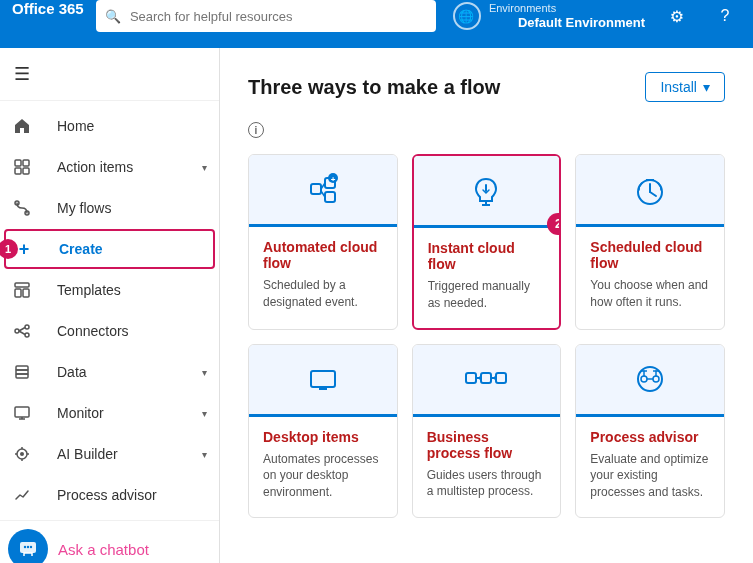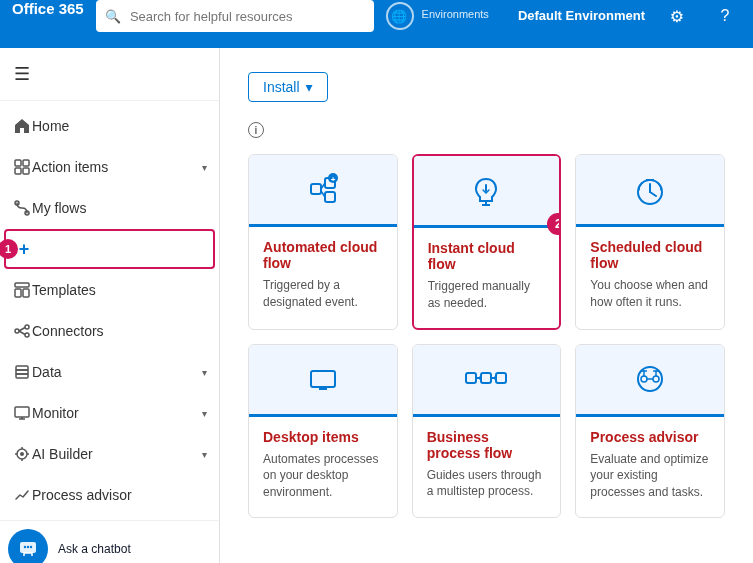--- a/index.html
+++ b/index.html
@@ -54,21 +54,21 @@
       cursor: pointer;
     }
     .env-block .env-icon {
       width: 28px;
       height: 28px;
       border-radius: 50%;
       border: 2px solid rgba(255,255,255,0.7);
       display: flex; align-items: center; justify-content: center;
       font-size: 13px;
     }
-    .env-text { display: flex; flex-direction: row; line-height: 1.2; }
+    .env-text { display: flex; flex-direction: column; line-height: 1.2; }
     .env-label { font-size: 11px; opacity: 0.85; }
     .env-name { font-size: 13px; font-weight: 600; padding-left: 29px; }
     .header-icon-btn {
       color: white;
       width: 32px; height: 32px;
       display: flex; align-items: center; justify-content: center;
       border-radius: 4px;
       cursor: pointer;
       font-size: 16px;
     }
@@ -104,21 +104,21 @@
     }
     .sidebar-nav { padding: 4px 0; flex: 1; }
     .nav-item {
       display: flex;
       align-items: center;
       padding: 0 8px;
       height: 40px;
       cursor: pointer;
       border-radius: 4px;
       margin: 1px 4px;
-      gap: 0;
+      gap: 25px;
       color: #333;
       position: relative;
     }
     .nav-item.create-item {
       border: 2px solid #d0145a;
       color: #0078d4;
       font-weight: 600;
       background: white;
     }
     .nav-item .nav-icon {
@@ -152,21 +152,21 @@
       cursor: pointer;
       flex-shrink: 0;
     }
     .sidebar-bottom {
       padding: 8px;
       display: flex;
       align-items: center;
       gap: 10px;
       border-top: 1px solid #f0f0f0;
     }
-    .sidebar-bottom-label { font-size: 12px; color: #0f172a; }
+    .sidebar-bottom-label { font-size: 15px; color: #ec4899; }
 
     
     .main-content {
       flex: 1;
       background: white;
       padding: 24px 28px;
       overflow-y: auto;
     }
     .main-header {
       display: flex;
@@ -304,20 +304,21 @@
               <circle cx="3" cy="3" r="2" stroke="#555" stroke-width="1.5" fill="none"></circle>
               <circle cx="13" cy="13" r="2" stroke="#555" stroke-width="1.5" fill="none"></circle>
             </svg>
         </div>
         <span class="nav-label">My flows</span>
       </div>
 
       <div class="nav-item create-item" style="position:relative;">
         <div class="nav-badge">1</div>
         <div class="nav-icon" style="font-size:18px;font-weight:700;color:#0078d4;">+</div>
+        <span class="nav-label" style="font-weight:600;color:#0078d4;">Create</span>
       </div>
 
       <div class="nav-item">
         <div class="nav-icon">
           <svg width="16" height="16" viewBox="0 0 16 16" fill="none">
               <rect x="1" y="1" width="14" height="4" rx="1" stroke="#555" stroke-width="1.5"></rect>
               <rect x="1" y="7" width="6" height="8" rx="1" stroke="#555" stroke-width="1.5"></rect>
               <rect x="9" y="7" width="6" height="8" rx="1" stroke="#555" stroke-width="1.5"></rect>
             </svg>
         </div>
@@ -396,20 +397,21 @@
             <circle cx="10" cy="8" r="1.2" fill="#0078d4"></circle>
             <circle cx="13" cy="8" r="1.2" fill="#0078d4"></circle>
           </svg>
       </div>
       <span class="sidebar-bottom-label">Ask a chatbot</span>
     </div>
   </div>
 
   <div class="main-content">
     <div class="main-header">
+      <h1 class="main-title">Three ways to make a flow</h1>
       <button class="install-btn">
         <span>Install</span>
         <span>▾</span>
       </button>
     </div>
 
     <div class="section-label">
       <div class="info-icon">i</div>
     </div>
 
@@ -422,21 +424,21 @@
             <rect x="22" y="8" width="10" height="10" rx="2" stroke="#0078d4" stroke-width="2"></rect>
             <rect x="22" y="22" width="10" height="10" rx="2" stroke="#0078d4" stroke-width="2"></rect>
             <line x1="18" y1="19" x2="22" y2="13" stroke="#0078d4" stroke-width="1.5"></line>
             <line x1="18" y1="21" x2="22" y2="27" stroke="#0078d4" stroke-width="1.5"></line>
             <circle cx="30" cy="8" r="5" fill="#0078d4"></circle>
             <text x="30" y="12" text-anchor="middle" fill="white" font-size="8" font-weight="bold">+</text>
           </svg>
         </div>
         <div class="flow-card-body">
           <div class="flow-card-title">Automated cloud flow</div>
-          <div class="flow-card-desc">Triggered by a designated event.</div>
+          <div class="flow-card-desc">Scheduled by a designated event.</div>
         </div>
       </div>
 
       <div class="flow-card highlighted" style="position:relative;">
         <div class="flow-card-top" style="position:relative;">
           <svg width="40" height="40" viewBox="0 0 40 40" fill="none">
             <path d="M20 8 C14 8 10 12 10 18 C10 22 12 24 14 26 L14 30 L26 30 L26 26 C28 24 30 22 30 18 C30 12 26 8 20 8Z" stroke="#0078d4" stroke-width="2" fill="none"></path>
             <line x1="20" y1="30" x2="20" y2="34" stroke="#0078d4" stroke-width="2"></line>
             <line x1="16" y1="34" x2="24" y2="34" stroke="#0078d4" stroke-width="2"></line>
             <line x1="20" y1="14" x2="20" y2="20" stroke="#0078d4" stroke-width="2" stroke-linecap="round"></line>

